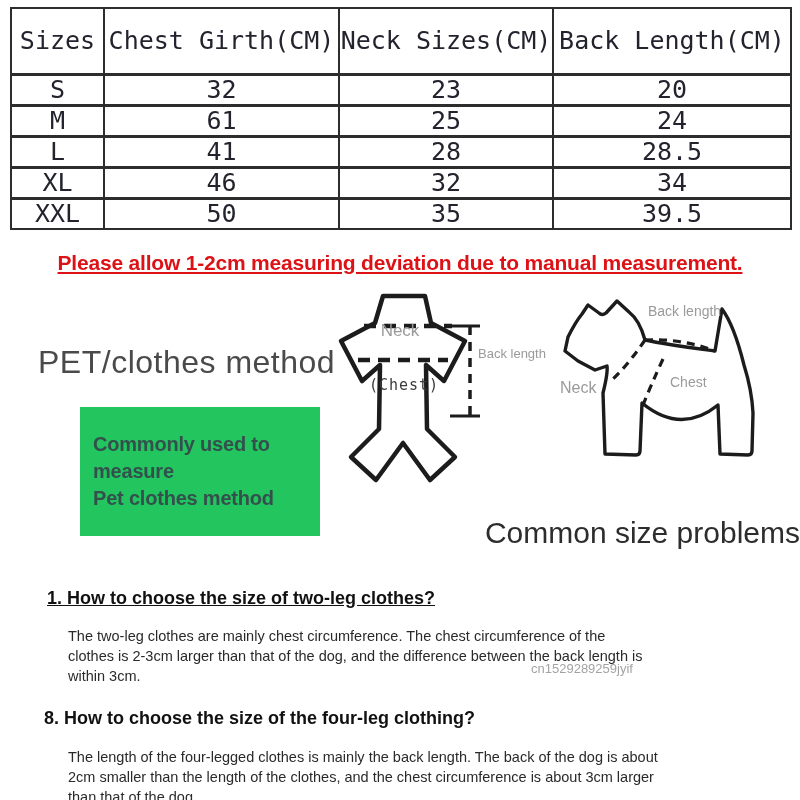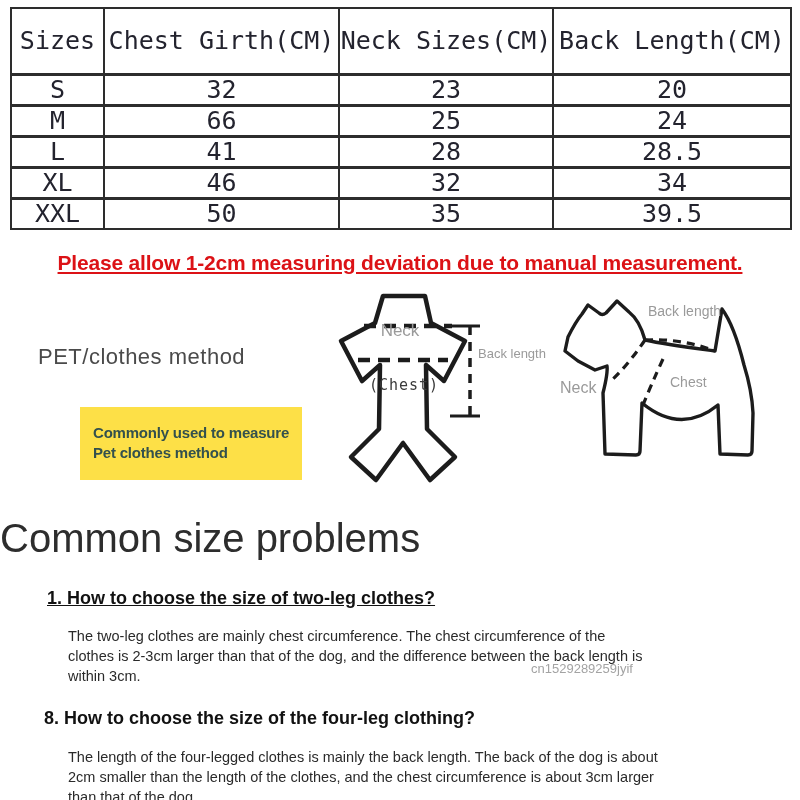--- a/index.html
+++ b/index.html
@@ -31,42 +31,42 @@
   
   .notice {
     position: absolute; left: 0; top: 251px; width: 800px;
     text-align: center; font-weight: bold; font-size: 21px;
     letter-spacing: -0.2px; color: #dc1216; text-decoration: underline;
   }
 
   
   .method-title {
     position: absolute; left: 38px; top: 344px;
-    font-size: 22px; color: #4a4a4a; letter-spacing: 0.5px;
+    font-size: 32px; color: #4a4a4a; letter-spacing: 0.5px;
   }
   .method-highlight {
     position: absolute; left: 80px; top: 407px;
-    background: #fde047; color: #33504d;
-    font-weight: bold; font-size: 15px; letter-spacing: -0.2px;
-    line-height: 1.35; padding: 16px 13px; max-width: 240px;
+    background: #22c55e; color: #33504d;
+    font-weight: bold; font-size: 20px; letter-spacing: -0.2px;
+    line-height: 1.35; padding: 24px 13px; max-width: 240px;
   }
   .method-highlight span { display: block; }
 
   svg.clothes-diagram { position: absolute; left: 328px; top: 290px; }
   svg.dog-diagram { position: absolute; left: 548px; top: 293px; }
 
   .outline { fill: #ffffff; stroke: #1c1c1c; stroke-linejoin: round; stroke-linecap: round; }
   .dash { fill: none; stroke: #1c1c1c; stroke-linecap: butt; }
   .svg-label { font-family: "Liberation Sans", sans-serif; fill: #9a9a9a; }
   .svg-label-dark { font-family: "DejaVu Sans Mono", monospace; fill: #3a3a3a; }
 
   
   .faq-title {
     position: absolute; left: 0; top: 516px; width: 800px;
-    text-align: left; font-size: 40px; font-weight: normal; color: #2d2d2d;
+    text-align: right; font-size: 30px; font-weight: normal; color: #2d2d2d;
   }
   .faq-q { position: absolute; font-size: 18px; font-weight: bold; color: #111; }
   .faq-q1 { left: 47px; top: 588px; text-decoration: underline; }
   .faq-q2 { left: 44px; top: 708px; }
   .faq-a {
     position: absolute; font-size: 14.5px; color: #2a2a2a;
     line-height: 1.38; width: 700px; white-space: pre-line;
   }
   .faq-a1 { left: 68px; top: 626px; }
   .faq-a2 { left: 68px; top: 747px; }
@@ -97,21 +97,21 @@
     </thead>
     <tbody>
       <tr>
         <td>S</td>
         <td>32</td>
         <td>23</td>
         <td>20</td>
       </tr>
       <tr>
         <td>M</td>
-        <td>66</td>
+        <td>61</td>
         <td>25</td>
         <td>24</td>
       </tr>
       <tr>
         <td>L</td>
         <td>41</td>
         <td>28</td>
         <td>28.5</td>
       </tr>
       <tr>

